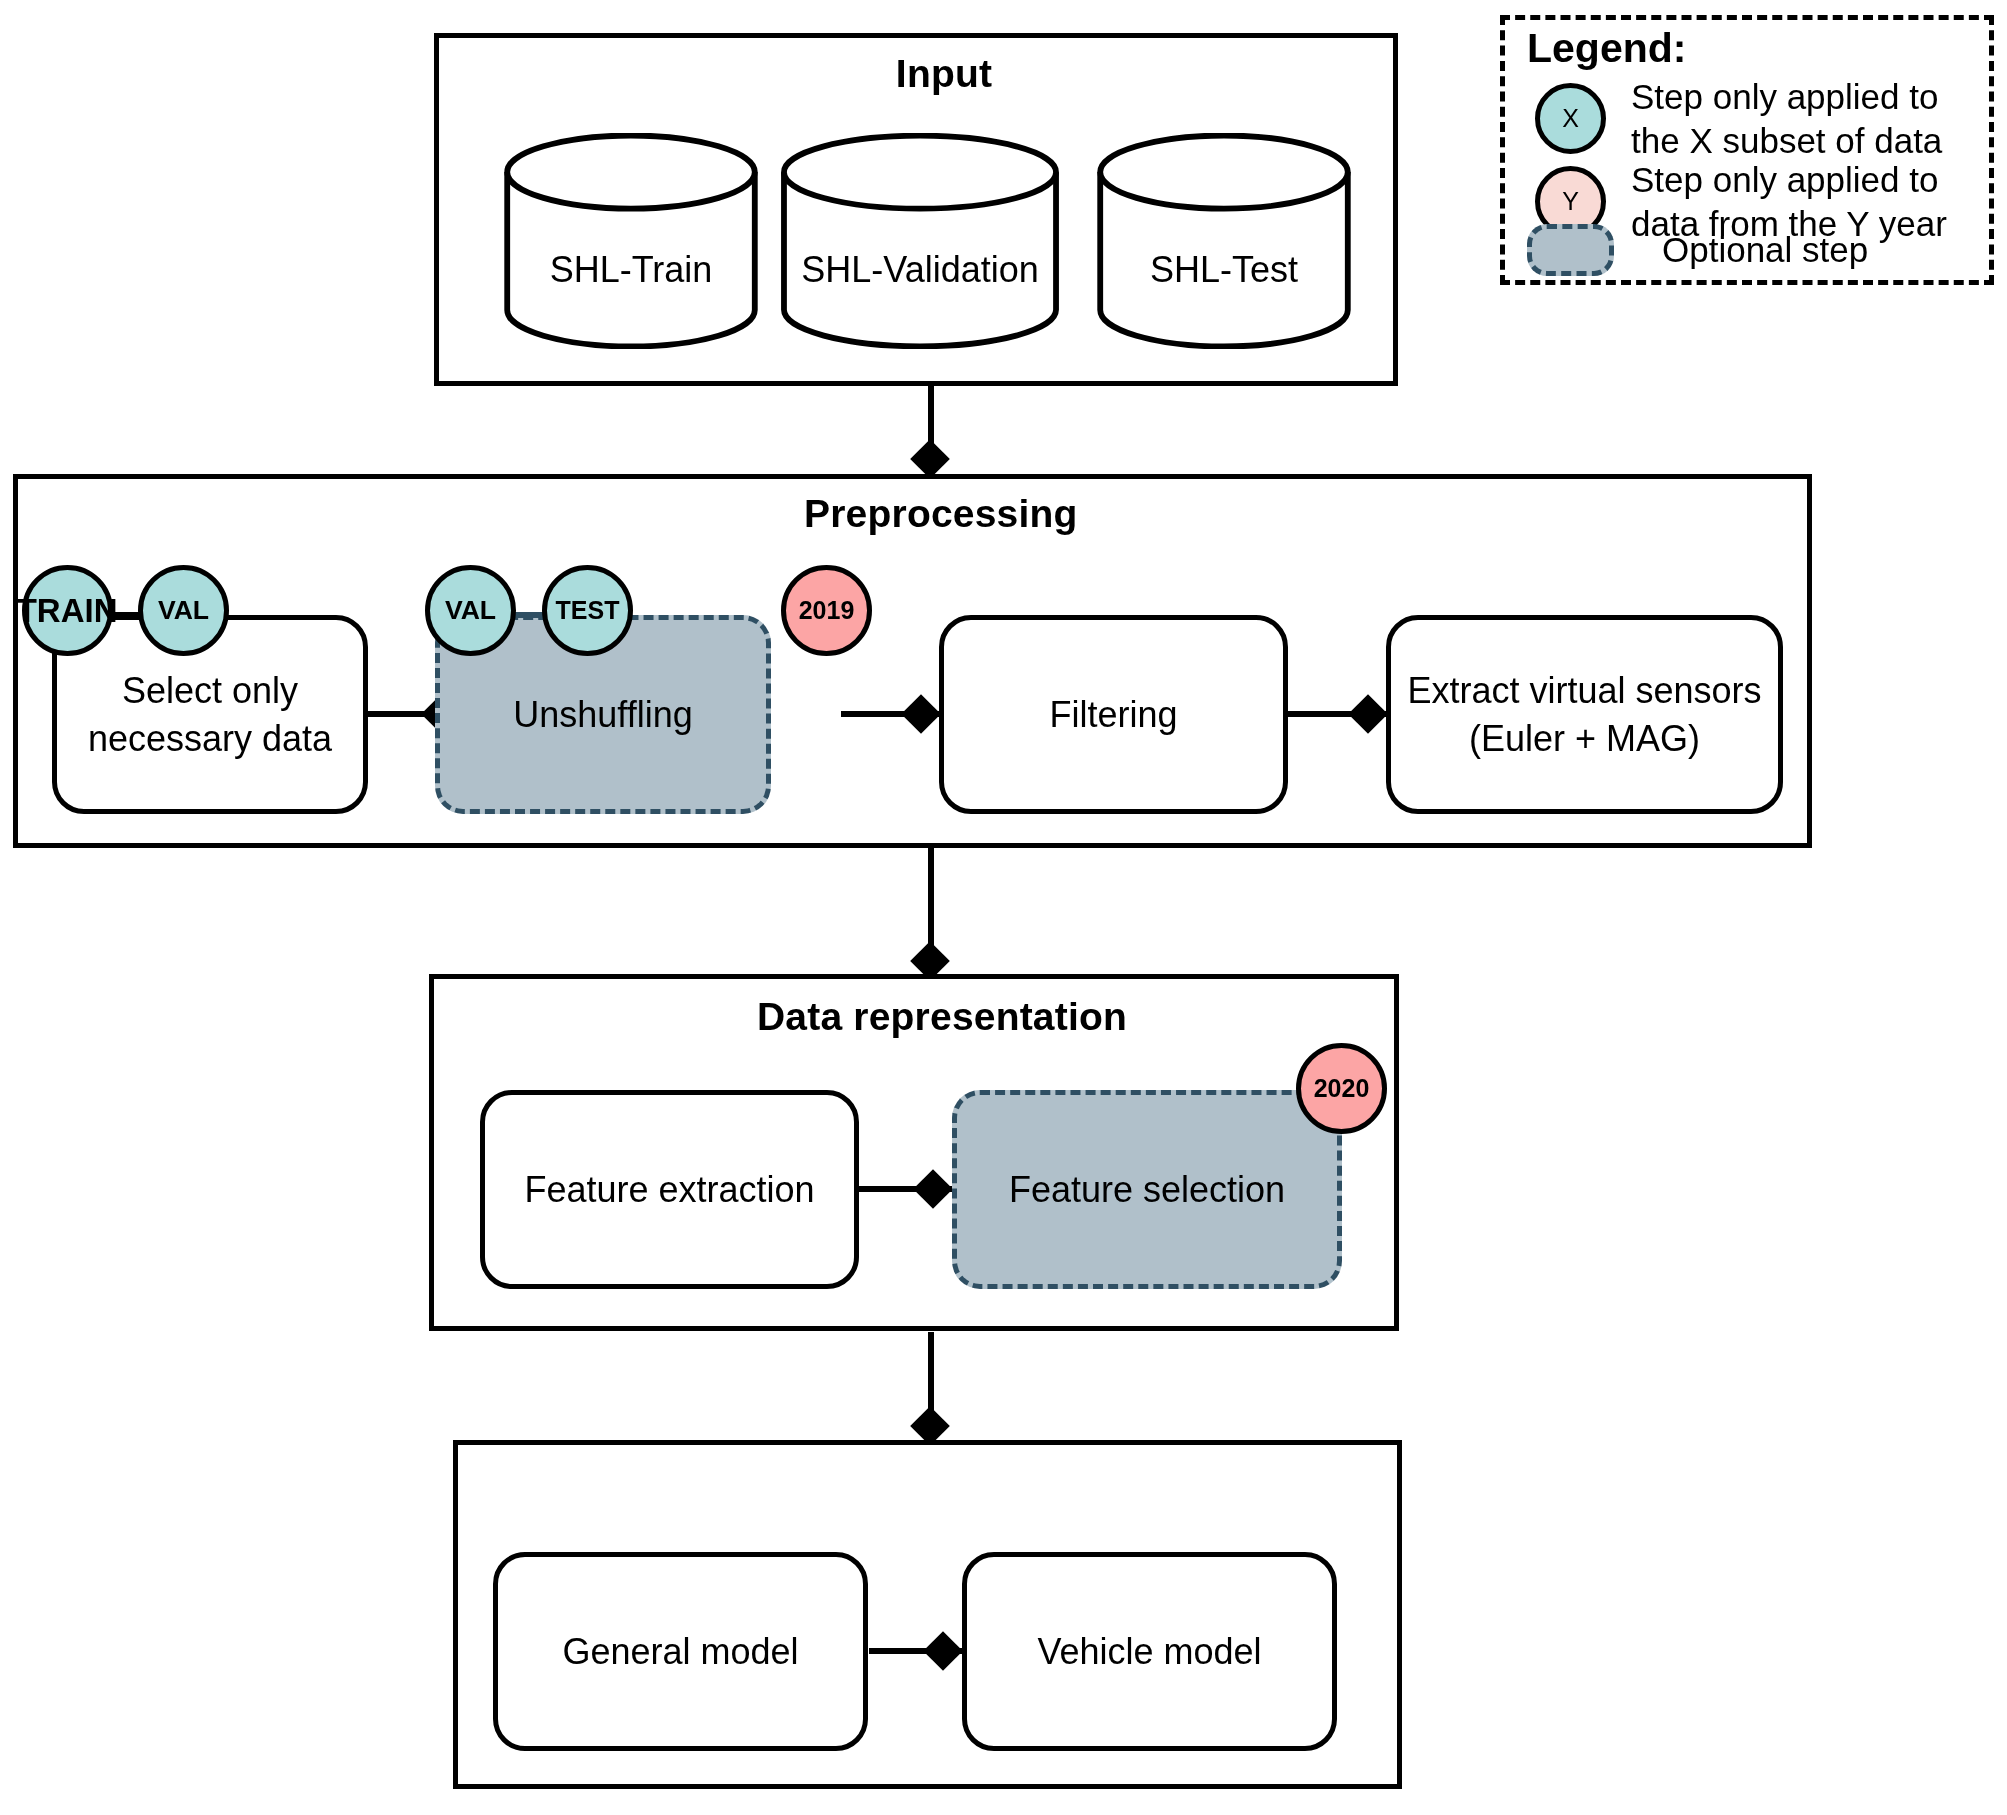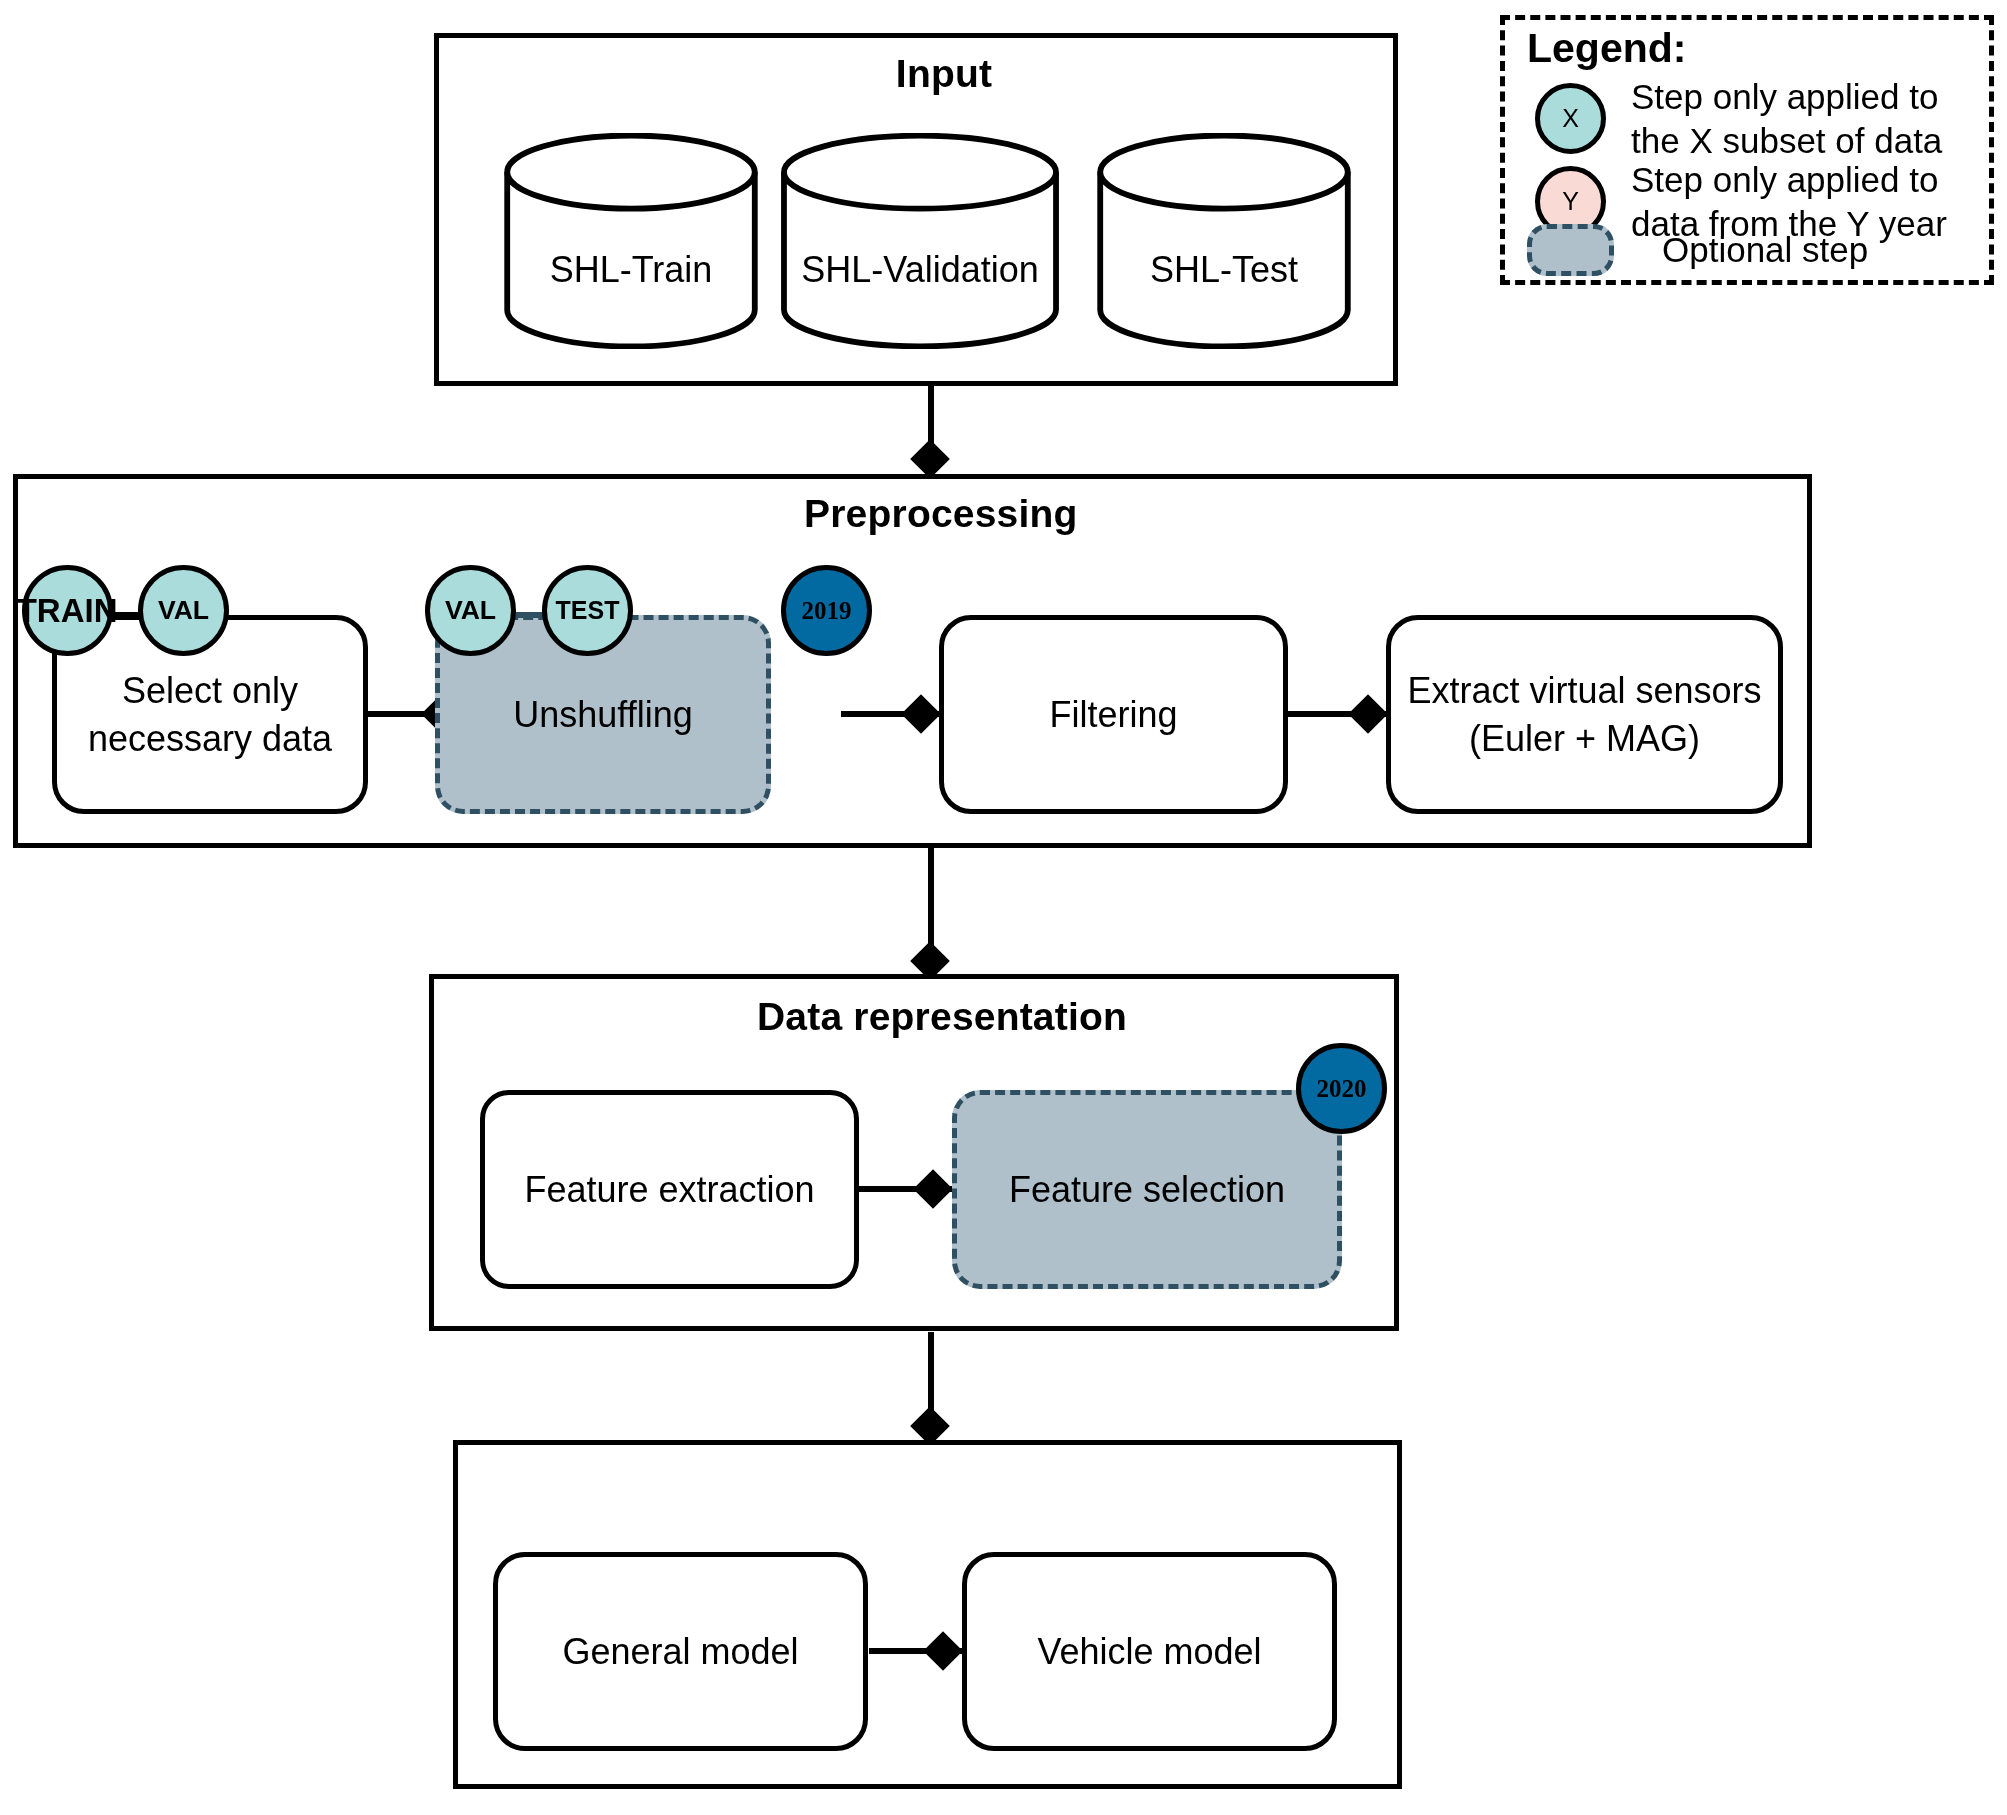--- a/index.html
+++ b/index.html
@@ -41,21 +41,21 @@
   }
 
   
   .tag{
     position:absolute;border-radius:50%;
     border:5.8px solid #000;box-sizing:border-box;
     display:flex;align-items:center;justify-content:center;
     font-weight:bold;color:#000;z-index:6;
   }
   .tag.train{background:#aadcdc;}
-  .tag.year{background:#0369a1;font-family:Liberation Serif, serif;}
+  .tag.year{background:#fca5a5;}
 
   
   .hline{position:absolute;background:#000;height:5.8px;}
   .vline{position:absolute;background:#000;width:5.8px;}
   .diamond{
     position:absolute;width:28px;height:28px;background:#000;
     transform:rotate(45deg);
   }
 
   
@@ -165,21 +165,21 @@
 (Euler + MAG)</span>
   </div>
 
   <div class="vline" style="left:928px;top:847px;height:129px;"></div>
   <div class="diamond" style="left:916px;top:947px;"></div>
 
   <div class="section" style="left:429px;top:974px;width:970px;height:357px;">
   </div>
   <div class="section-title" style="left:429px;top:995px;width:970px;">Data representation</div>
 
-  <div class="node" style="left:480px;top:1090px;width:379px;height:199px;border-radius:29px;">
+  <div class="node" style="left:480px;top:1090px;width:379px;height:199px;">
     <span>Feature extraction</span>
   </div>
 
   <div class="hline" style="left:859px;top:1186px;width:93px;"></div>
   <div class="diamond" style="left:919px;top:1175px;"></div>
 
   <div class="node optional" style="left:952px;top:1090px;width:390px;height:199px;">
     <span>Feature selection</span>
   </div>
   <div class="tag year" style="left:1296px;top:1043px;width:91px;height:91px;font-size:25px;">

